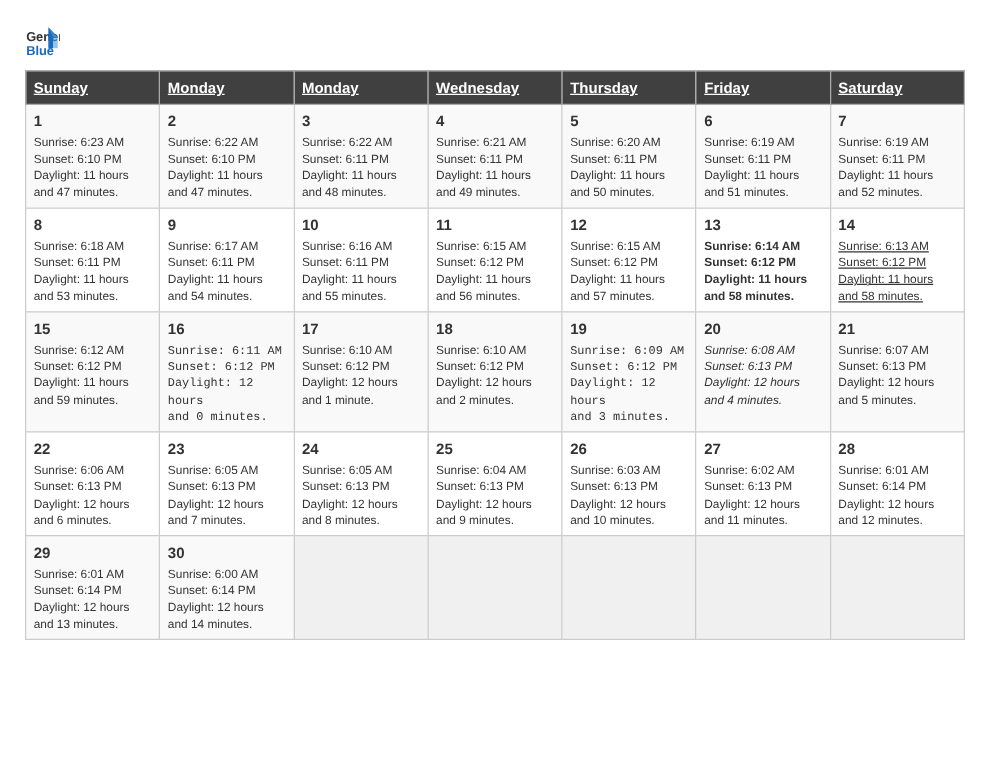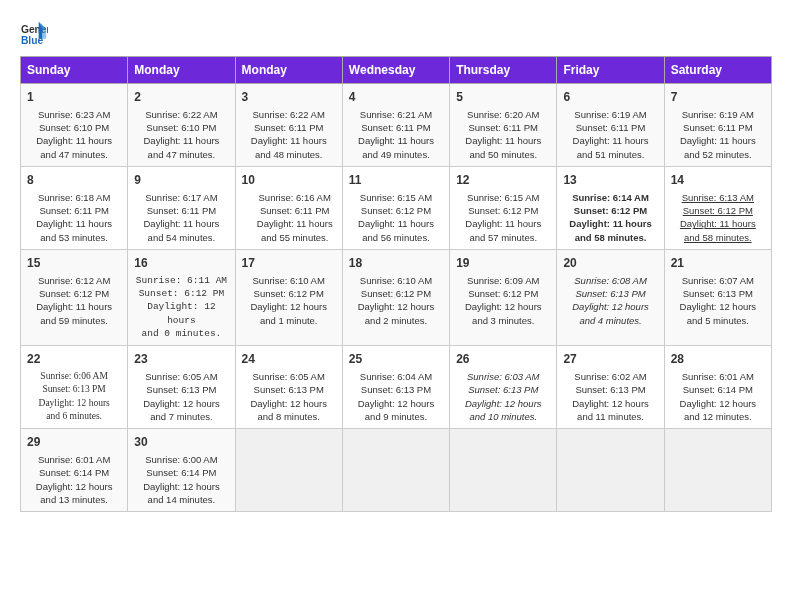--- a/index.html
+++ b/index.html
@@ -36,22 +36,23 @@
     .location {
       font-size: 14px;
       color: #555;
     }
     table {
       width: 100%;
       border-collapse: collapse;
       font-size: 10px;
     }
     thead tr {
-      background-color: #6d28d9;
+      background-color: #404040;
       color: #fff;
+      text-decoration: underline;
     }
     thead th {
       padding: 6px 6px;
       text-align: left;
       font-size: 12px;
       font-weight: bold;
       border: 1px solid #aaa;
     }
     tbody tr {
       border: 1px solid #ccc;
@@ -73,21 +74,20 @@
     }
     .day-num {
       font-weight: bold;
       font-size: 12px;
       display: block;
       margin-bottom: 2px;
     }
     .day-info {
       font-size: 9.5px;
       color: #333;
-      text-align: center;
     }
     .empty-cell {
       background: #f0f0f0 !important;
     }
   </style>
 </head>
 <body>
 
 <div class="header">
   <div class="logo">
@@ -182,21 +182,21 @@
         </td>
         <td>
           <span class="day-num">9</span>
           <div class="day-info" style="white-space: pre-line;">Sunrise: 6:17 AM
 Sunset: 6:11 PM
 Daylight: 11 hours
 and 54 minutes.</div>
         </td>
         <td>
           <span class="day-num">10</span>
-          <div class="day-info" style="white-space: pre-line; margin-left: 12px;">Sunrise: 6:16 AM
+          <div class="day-info" style="white-space: pre-line;">Sunrise: 6:16 AM
 Sunset: 6:11 PM
 Daylight: 11 hours
 and 55 minutes.</div>
         </td>
         <td>
           <span class="day-num">11</span>
           <div class="day-info" style="white-space: pre-line;">Sunrise: 6:15 AM
 Sunset: 6:12 PM
 Daylight: 11 hours
 and 56 minutes.</div>
@@ -247,21 +247,21 @@
         </td>
         <td>
           <span class="day-num">18</span>
           <div class="day-info" style="white-space: pre-line;">Sunrise: 6:10 AM
 Sunset: 6:12 PM
 Daylight: 12 hours
 and 2 minutes.</div>
         </td>
         <td>
           <span class="day-num">19</span>
-          <div class="day-info" style="white-space: pre-line;">Sunrise: 6:09 AM
+          <div class="day-info" style="white-space: pre-line; font-family: Liberation Mono, monospace;">Sunrise: 6:09 AM
 Sunset: 6:12 PM
 Daylight: 12 hours
 and 3 minutes.</div>
         </td>
         <td>
           <span class="day-num">20</span>
           <div class="day-info" style="white-space: pre-line; font-style: italic;">Sunrise: 6:08 AM
 Sunset: 6:13 PM
 Daylight: 12 hours
 and 4 minutes.</div>
@@ -270,21 +270,21 @@
           <span class="day-num">21</span>
           <div class="day-info" style="white-space: pre-line;">Sunrise: 6:07 AM
 Sunset: 6:13 PM
 Daylight: 12 hours
 and 5 minutes.</div>
         </td>
       </tr>
       <tr>
         <td>
           <span class="day-num">22</span>
-          <div class="day-info" style="white-space: pre-line; font-family: Liberation Serif, serif;">Sunrise: 6:06 AM
+          <div class="day-info" style="white-space: pre-line;">Sunrise: 6:06 AM
 Sunset: 6:13 PM
 Daylight: 12 hours
 and 6 minutes.</div>
         </td>
         <td>
           <span class="day-num">23</span>
           <div class="day-info" style="white-space: pre-line;">Sunrise: 6:05 AM
 Sunset: 6:13 PM
 Daylight: 12 hours
 and 7 minutes.</div>
@@ -298,21 +298,21 @@
         </td>
         <td>
           <span class="day-num">25</span>
           <div class="day-info" style="white-space: pre-line;">Sunrise: 6:04 AM
 Sunset: 6:13 PM
 Daylight: 12 hours
 and 9 minutes.</div>
         </td>
         <td>
           <span class="day-num">26</span>
-          <div class="day-info" style="white-space: pre-line; font-style: italic;">Sunrise: 6:03 AM
+          <div class="day-info" style="white-space: pre-line;">Sunrise: 6:03 AM
 Sunset: 6:13 PM
 Daylight: 12 hours
 and 10 minutes.</div>
         </td>
         <td>
           <span class="day-num">27</span>
           <div class="day-info" style="white-space: pre-line;">Sunrise: 6:02 AM
 Sunset: 6:13 PM
 Daylight: 12 hours
 and 11 minutes.</div>

